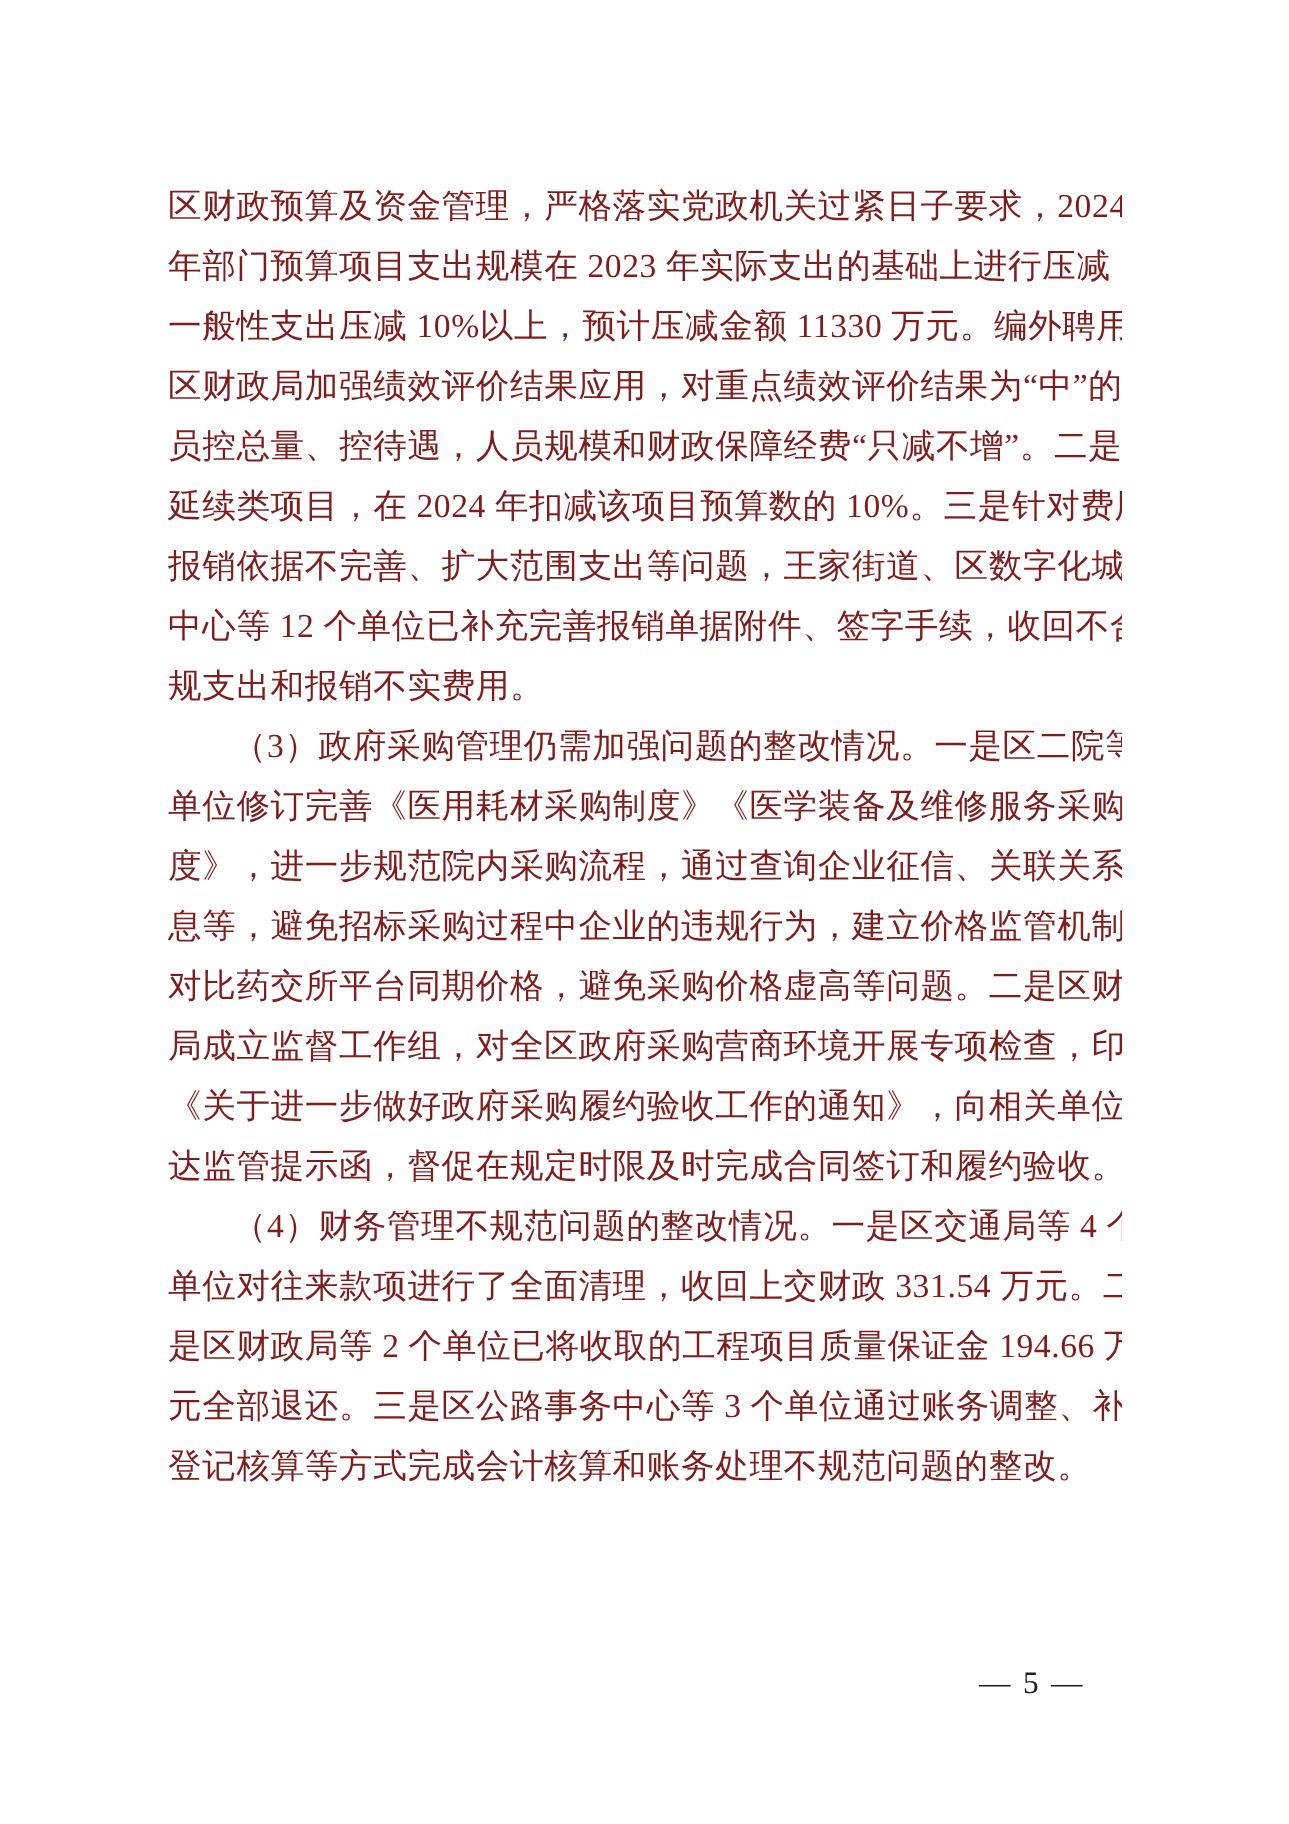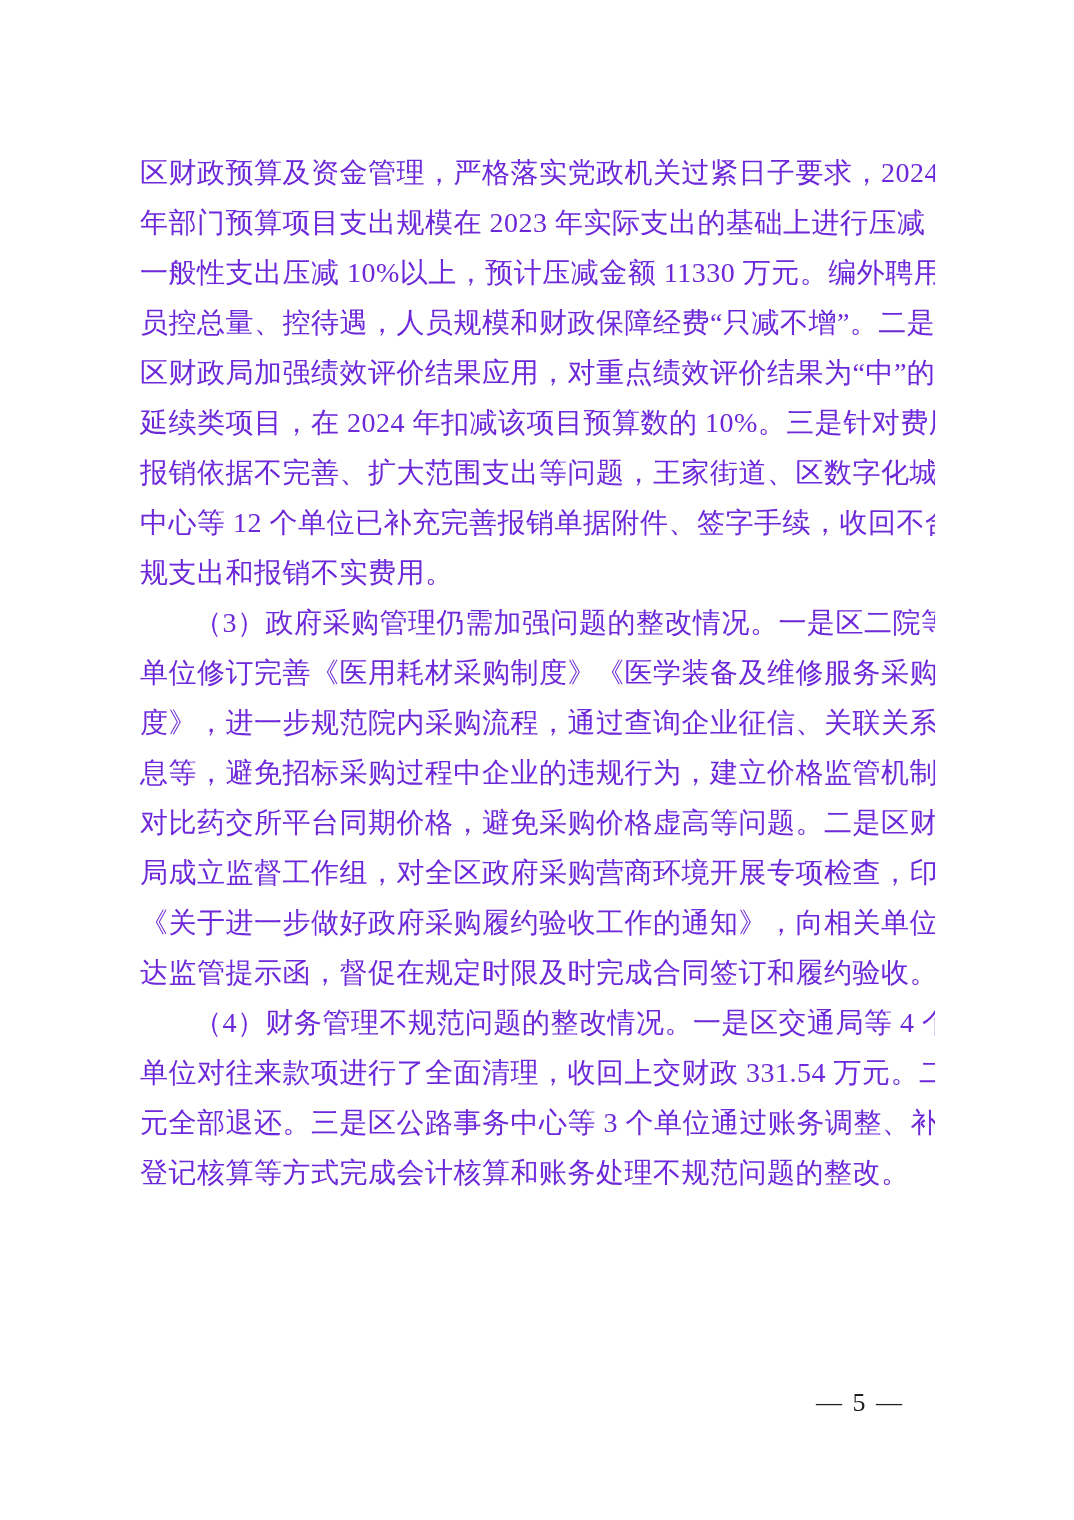--- a/index.html
+++ b/index.html
@@ -20,21 +20,21 @@
   .body-text {
     position: absolute;
     left: 140px;
     top: 148px;
     width: 795px;
   }
   .line {
     height: 50px;
     line-height: 50px;
     font-size: 28px;
-    color: #6d28d9;
+    color: #7f1d1d;
     letter-spacing: 0.5px;
     white-space: nowrap;
     overflow: hidden;
     text-align: justify;
     text-align-last: justify;
   }
   .line.indent {
     padding-left: 54px;
   }
   .line.para-end {
@@ -54,33 +54,34 @@
   }
 </style>
 </head>
 <body>
 
 <div class="page">
   <div class="body-text">
     <div class="line">区财政预算及资金管理，严格落实党政机关过紧日子要求，2024</div>
     <div class="line">年部门预算项目支出规模在 2023 年实际支出的基础上进行压减，</div>
     <div class="line">一般性支出压减 10%以上，预计压减金额 11330 万元。编外聘用人</div>
+    <div class="line">区财政局加强绩效评价结果应用，对重点绩效评价结果为“中”的</div>
     <div class="line">员控总量、控待遇，人员规模和财政保障经费“只减不增”。二是</div>
-    <div class="line">区财政局加强绩效评价结果应用，对重点绩效评价结果为“中”的</div>
     <div class="line">延续类项目，在 2024 年扣减该项目预算数的 10%。三是针对费用</div>
     <div class="line">报销依据不完善、扩大范围支出等问题，王家街道、区数字化城管</div>
     <div class="line">中心等 12 个单位已补充完善报销单据附件、签字手续，收回不合</div>
     <div class="line para-end">规支出和报销不实费用。</div>
     <div class="line indent">（3）政府采购管理仍需加强问题的整改情况。一是区二院等</div>
     <div class="line">单位修订完善《医用耗材采购制度》《医学装备及维修服务采购制</div>
     <div class="line">度》，进一步规范院内采购流程，通过查询企业征信、关联关系信</div>
     <div class="line">息等，避免招标采购过程中企业的违规行为，建立价格监管机制，</div>
     <div class="line">对比药交所平台同期价格，避免采购价格虚高等问题。二是区财政</div>
     <div class="line">局成立监督工作组，对全区政府采购营商环境开展专项检查，印发</div>
     <div class="line">《关于进一步做好政府采购履约验收工作的通知》，向相关单位送</div>
     <div class="line">达监管提示函，督促在规定时限及时完成合同签订和履约验收。三</div>
     <div class="line indent">（4）财务管理不规范问题的整改情况。一是区交通局等 4 个</div>
     <div class="line">单位对往来款项进行了全面清理，收回上交财政 331.54 万元。二</div>
+    <div class="line">是区财政局等 2 个单位已将收取的工程项目质量保证金 194.66 万</div>
     <div class="line">元全部退还。三是区公路事务中心等 3 个单位通过账务调整、补充</div>
     <div class="line para-end">登记核算等方式完成会计核算和账务处理不规范问题的整改。</div>
   </div>
   <div class="page-num">— 5 —</div>
 </div>
 
 </body></html>

